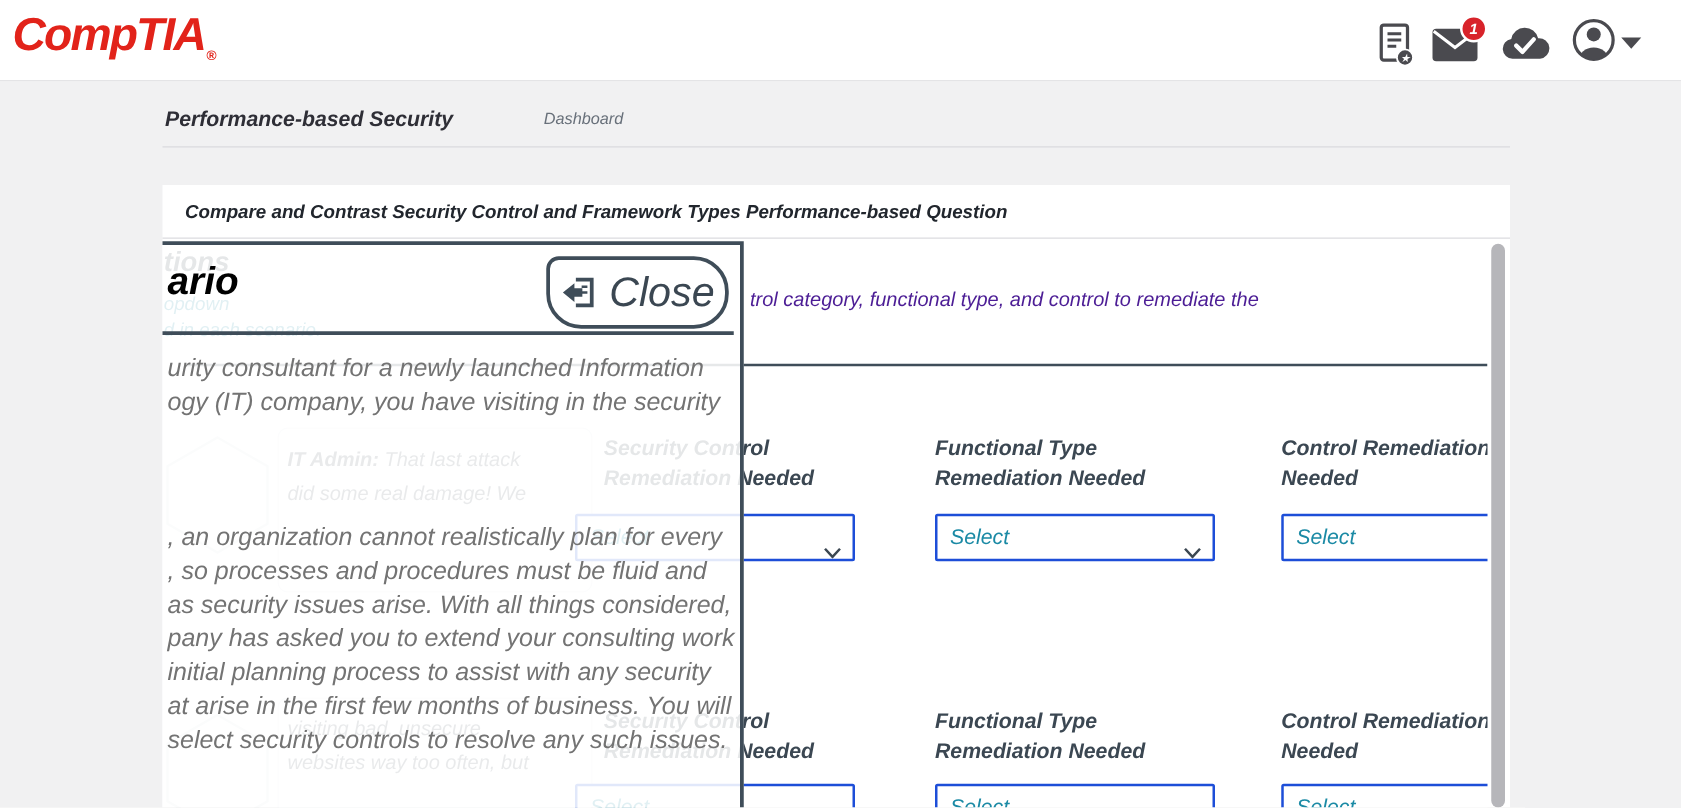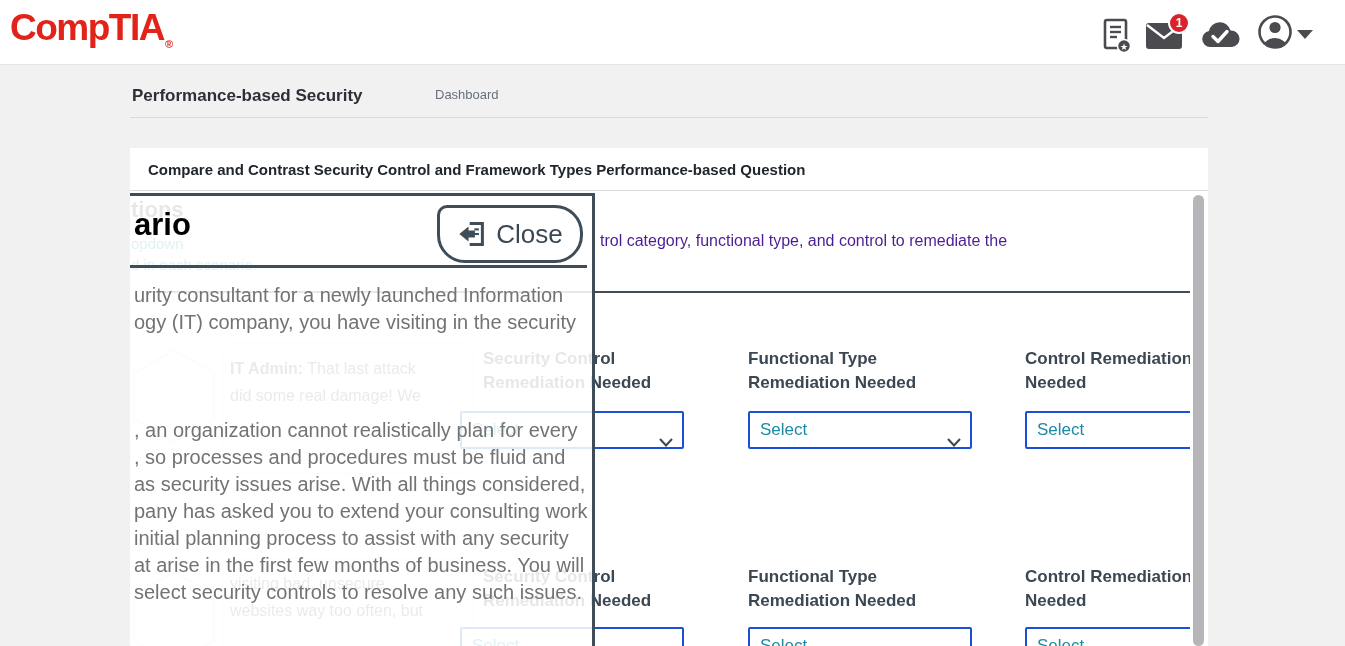--- a/index.html
+++ b/index.html
@@ -1,18 +1,18 @@
 <!DOCTYPE html>
 <html><head>
 <meta charset="utf-8">
 <style>
   * { margin:0; padding:0; box-sizing:border-box; }
   html,body { width:1345px; height:646px; overflow:hidden; font-family:"Liberation Sans", sans-serif; background:#f1f1f2; }
   .abs { position:absolute; }
-  #canvas { position:relative; width:1345px; height:646px; }
+  #canvas { position:relative; width:1345px; height:646px;font-style:italic; }
 
   
   .header { left:0; top:0; width:1345px; height:65px; background:#fff; border-bottom:1px solid #e4e4e6; }
   .logo { left:10px; top:7px; font-size:37px; font-weight:bold; color:#e2231a; letter-spacing:-1.5px; }
   .logo sup { font-size:11px; letter-spacing:0; vertical-align:baseline; position:relative; top:8px; left:1px;}
   .hicon { width:40px; height:40px; display:flex; align-items:center; justify-content:center; cursor:pointer; }
   .icon-doc { left:1097px; top:16px; }
   .icon-mail { left:1144px; top:16px; }
   .icon-cloud { left:1200px; top:16px; }
   .icon-user { left:1255px; top:12px; }
@@ -56,21 +56,21 @@
               font-size:17px; color:#1b8aa5; line-height:34px; padding-left:10px; cursor:pointer; }
   .r1s { top:221px; } .r2s { top:437px; }
   .c1s { left:330px; } .c2s { left:618px; } .c3s { left:895px; }
   .sel-chevron { position:absolute; right:9px; top:12px; }
 
   
   .modal { left:-40px; top:3px; width:505px; height:480px; background:rgba(255,255,255,0.87); border:3px solid #3f4d59; }
   .m-title { left:41px; top:11px; font-size:31px; font-weight:bold; color:#000000; white-space:nowrap; }
   .m-close { left:344px; top:9px; width:146px; height:58px; background:#fff; border:3px solid #3f4d59;
              border-radius:10px 28px 28px 28px; display:flex; align-items:center; justify-content:center; gap:9px;
-             font-size:26px; color:#3b4752; cursor:pointer; }
+             font-size:33px; color:#3b4752; cursor:pointer; }
   .m-hr { left:0; top:69px; width:494px; height:3px; background:#3f4d59; }
   .m-p { left:41px; font-size:20px; line-height:27px; color:#737373; }
   .m-p div { white-space:nowrap; }
   .m-p1 { top:86px; } .m-p2 { top:221px; }
 
   
   .sb-thumb { left:1063px; top:5px; width:11px; height:451px; background:#b6b6ba; border-radius:6px; cursor:pointer; }
 </style>
 </head>
 <body>

